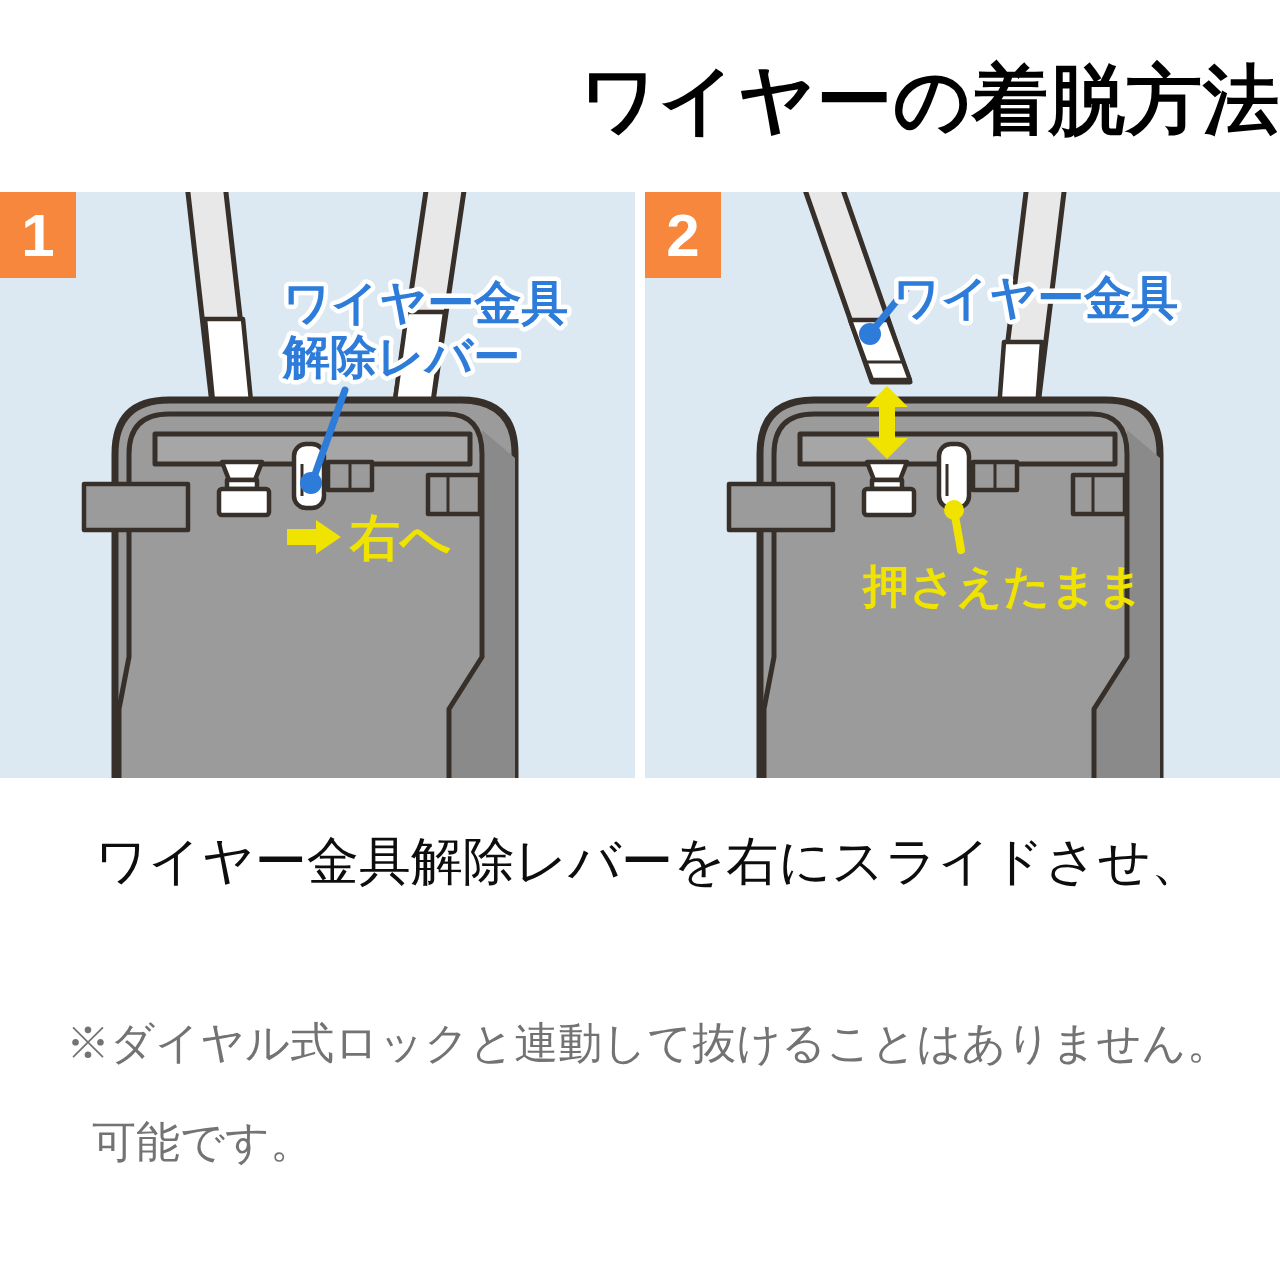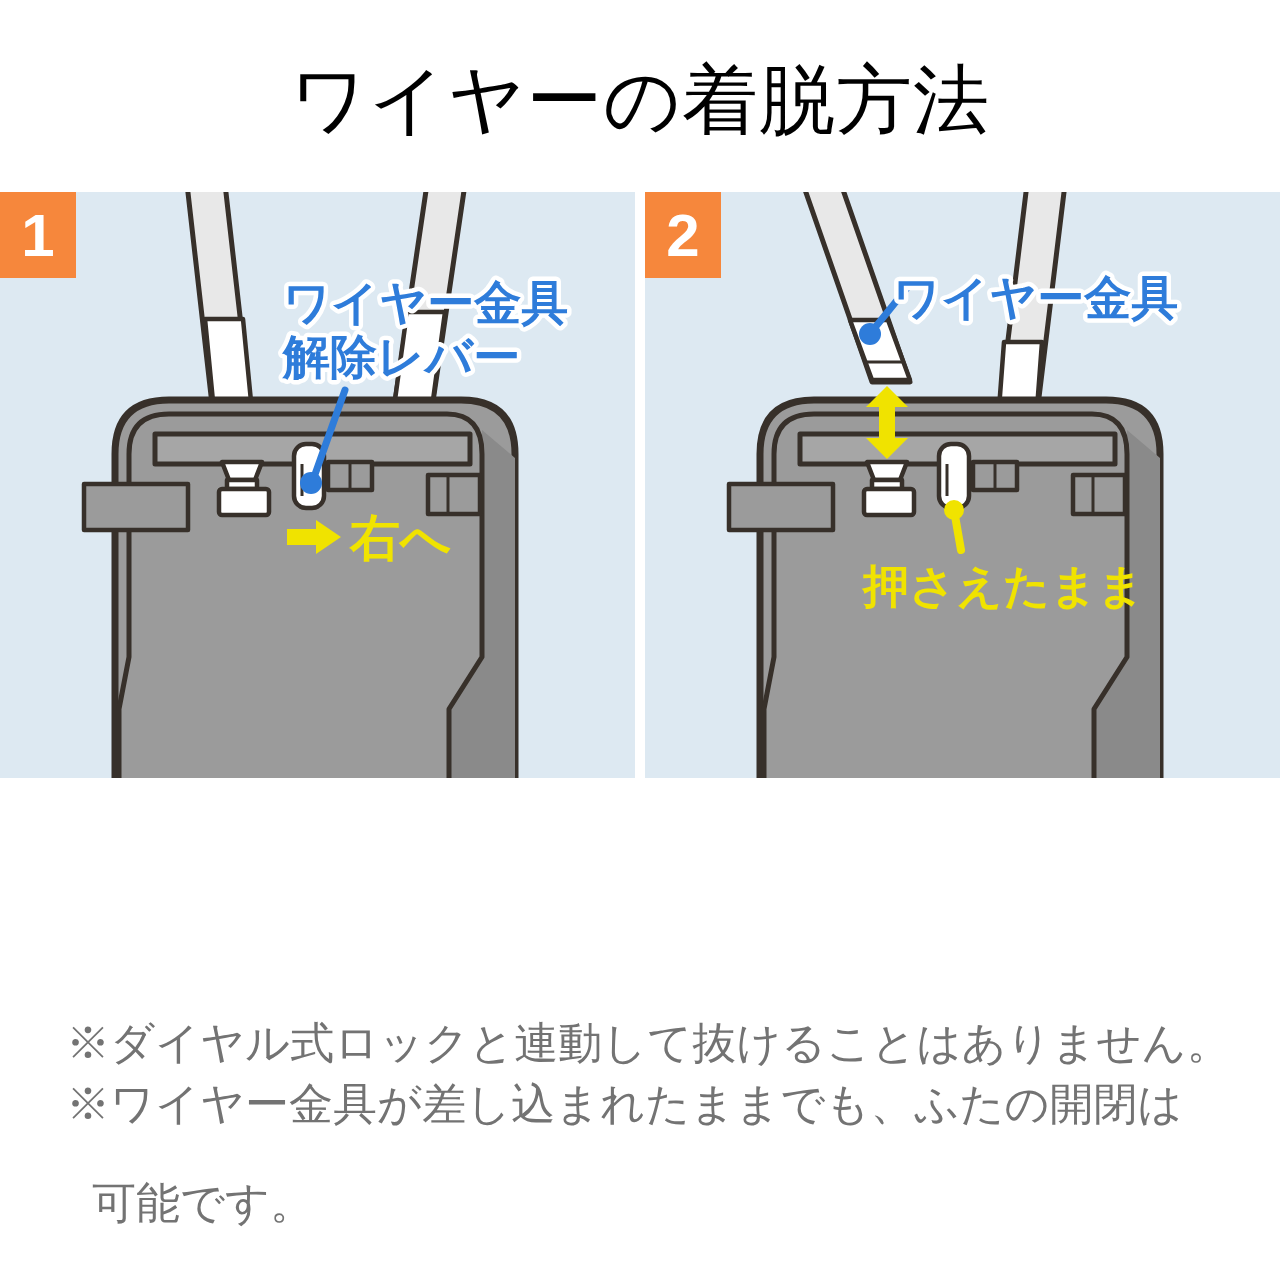--- a/index.html
+++ b/index.html
@@ -1,22 +1,22 @@
 <!DOCTYPE html>
 <html><head>
 <meta charset="utf-8">
 <style>
   html,body{margin:0;padding:0;}
   body{
     width:1280px;height:1280px;position:relative;background:#ffffff;
     font-family:"Liberation Sans", sans-serif;overflow:hidden;
   }
   .title{
-    position:absolute;top:50px;left:0;width:1280px;text-align:center;
-    font-size:76px;font-weight:normal;color:#000;letter-spacing:1px;
+    position:absolute;top:50px;left:0;width:1280px;text-align:right;
+    font-size:76px;font-weight:bold;color:#000;letter-spacing:1px;
   }
   .panels{
     position:absolute;top:192px;left:0;width:1280px;height:586px;
     display:flex;gap:10px;
   }
   .panel{
     position:relative;width:635px;height:586px;background:#dde9f2;overflow:hidden;
   }
   .badge{
     position:absolute;top:0;left:0;width:76px;height:86px;background:#f6873c;
@@ -166,19 +166,19 @@
       <circle class="yel" cx="309" cy="318" r="10"></circle>
       <path class="yel-ln" d="M309,318 L316,358"></path>
 
       <text class="t-blue" x="248" y="122">ワイヤー金具</text>
       <text class="t-yellow2" x="218" y="410">押さえたまま</text>
     </svg>
   </div>
 </div>
 
 <div class="desc">
+  <div>ワイヤー金具解除レバーを右にスライドさせ、</div>
 </div>
 
 <div class="notes">
   <div>※ダイヤル式ロックと連動して抜けることはありません。</div>
-  <div>※ワイヤー金具が差し込まれたままでも、ふたの開閉は</div>
   <div class="note2-cont">可能です。</div>
 </div>
 
 </body></html>

